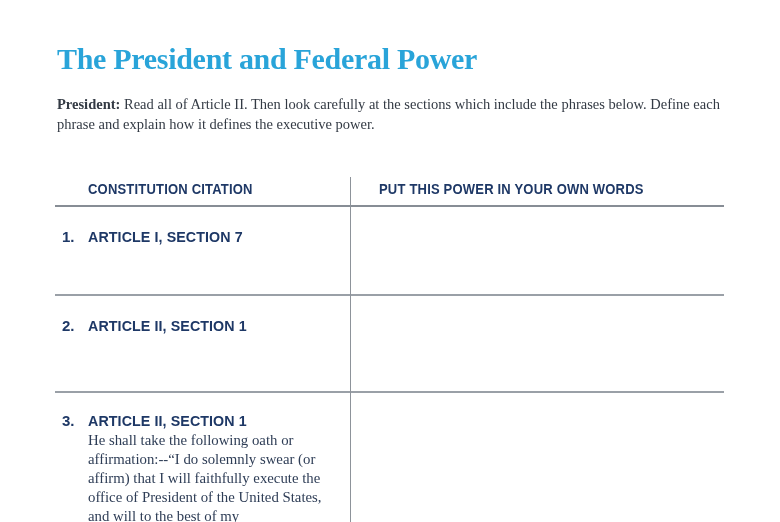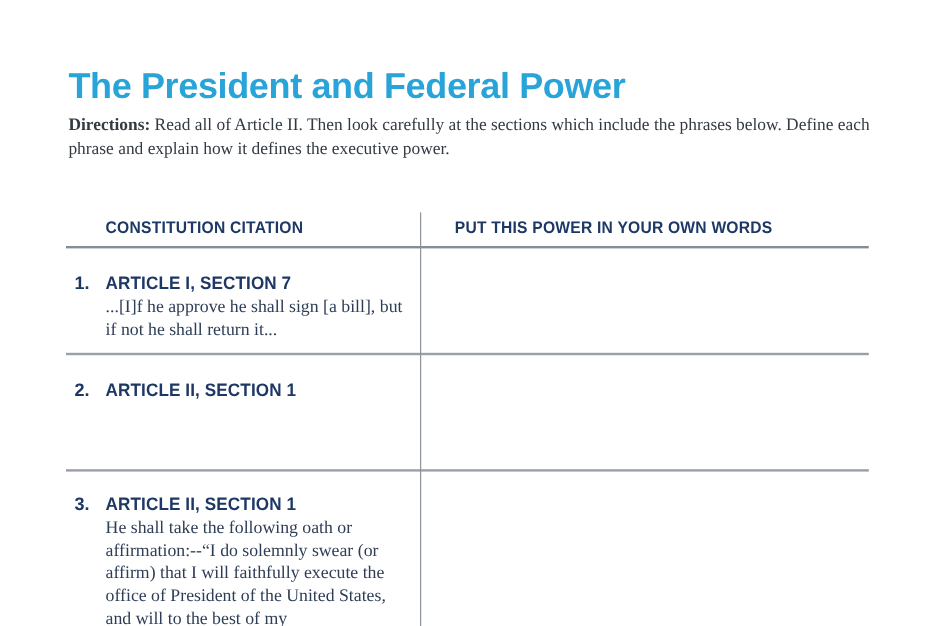--- a/index.html
+++ b/index.html
@@ -10,23 +10,23 @@
     height: 522px;
     background: #ffffff;
     overflow: hidden;
     font-family: "Liberation Serif", serif;
   }
 
   
   .doc-title {
     position: absolute;
     left: 57px;
-    top: 56px;
+    top: 42px;
     margin: 0;
-    font-family: Liberation Sans, sans-serif;
+    font-family: Liberation Serif, serif;
     font-weight: bold;
     font-size: 30px;
     letter-spacing: -0.3px;
     color: #29a4d9;
     white-space: nowrap;
   }
 
   
   .directions {
     position: absolute;
@@ -127,35 +127,34 @@
   .answer-cell.a-2 { top: 296px; height: 94px; }
   .answer-cell.a-3 { top: 393px; height: 129px; }
 </style>
 </head>
 <body>
 
 <div class="page">
 
   <h1 class="doc-title">The President and Federal Power</h1>
 
-  <p class="directions"><span class="dir-label">Directions:</span><span> Read all of Article II. Then look carefully at the sections which include the phrases below. Define each phrase and explain how it defines the executive power.</span></p>
+  <p class="directions"><span class="dir-label">President:</span><span> Read all of Article II. Then look carefully at the sections which include the phrases below. Define each phrase and explain how it defines the executive power.</span></p>
 
   <div class="rule-h header-rule"></div>
   <div class="rule-h row-rule-1"></div>
   <div class="rule-h row-rule-2"></div>
   <div class="rule-v"></div>
 
   <div class="col-header col-1">CONSTITUTION CITATION</div>
   <div class="col-header col-2">PUT THIS POWER IN YOUR OWN WORDS</div>
 
   <div class="row row-1">
     <div class="row-number">1.</div>
     <div class="row-body">
       <div class="row-citation">ARTICLE I, SECTION 7</div>
-      <div class="row-excerpt">...[I]f he approve he shall sign [a bill], but if not he shall return it...</div>
     </div>
   </div>
   <div class="answer-cell a-1"></div>
 
   <div class="row row-2">
     <div class="row-number">2.</div>
     <div class="row-body">
       <div class="row-citation">ARTICLE II, SECTION 1</div>
     </div>
   </div>

